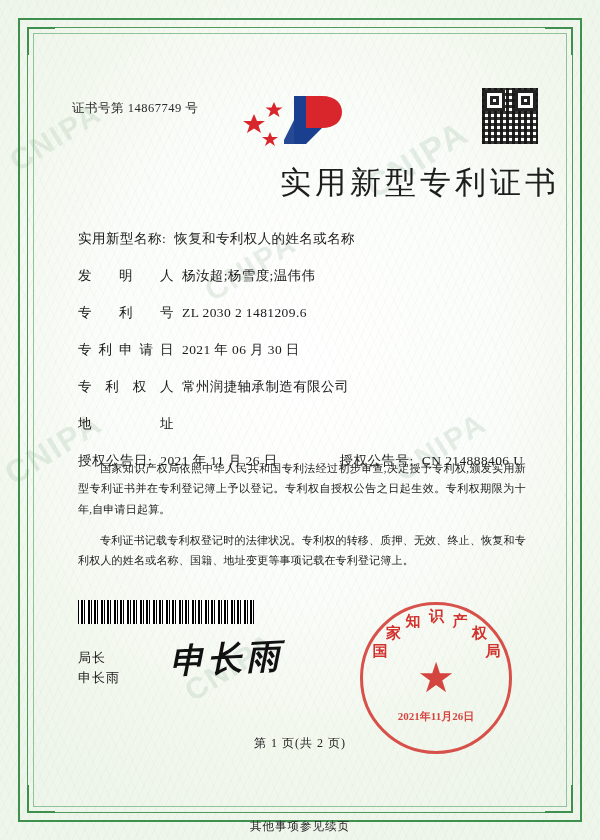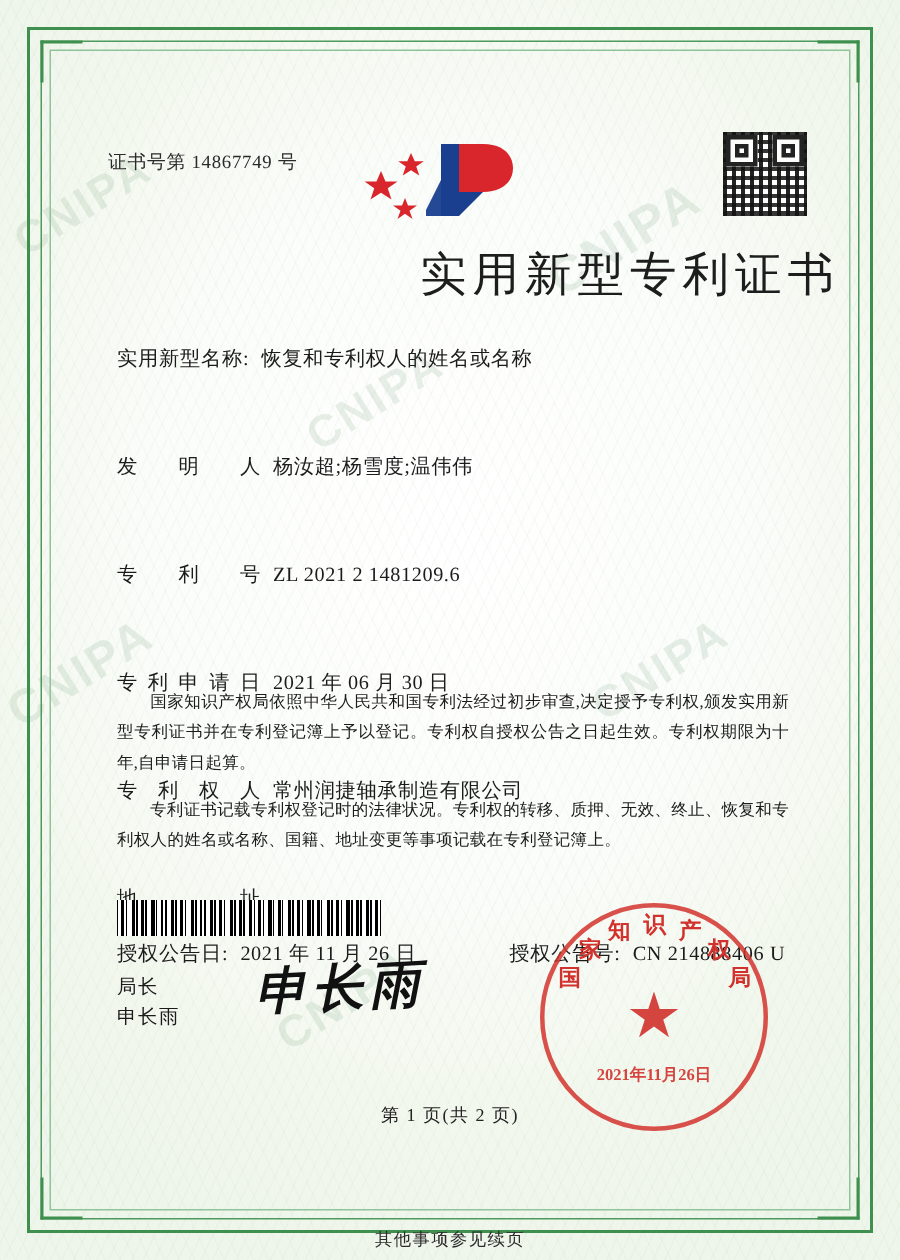--- a/index.html
+++ b/index.html
@@ -147,21 +147,20 @@
   }
   .row .label {
     white-space: nowrap;
     letter-spacing: 0.5px;
   }
   .row .label.sp {
     width: 96px;
     display: inline-block;
     text-align: justify;
     text-align-last: justify;
-    margin-top: 35px;
   }
   .row .value {
     margin-left: 8px;
     letter-spacing: 0.4px;
   }
   .row .label2 {
     margin-left: 62px;
     white-space: nowrap;
     letter-spacing: 0.5px;
   }
@@ -330,21 +329,21 @@
         <span class="value">恢复和专利权人的姓名或名称</span>
       </div>
 
       <div class="row">
         <span class="label sp">发明人</span>
         <span class="value">杨汝超;杨雪度;温伟伟</span>
       </div>
 
       <div class="row">
         <span class="label sp">专利号</span>
-        <span class="value">ZL 2021 2 1481209.6</span>
+        <span class="value">ZL 2030 2 1481209.6</span>
       </div>
 
       <div class="row">
         <span class="label sp">专利申请日</span>
         <span class="value">2021 年 06 月 30 日</span>
       </div>
 
       <div class="row">
         <span class="label sp">专利权人</span>
         <span class="value">常州润捷轴承制造有限公司</span>

